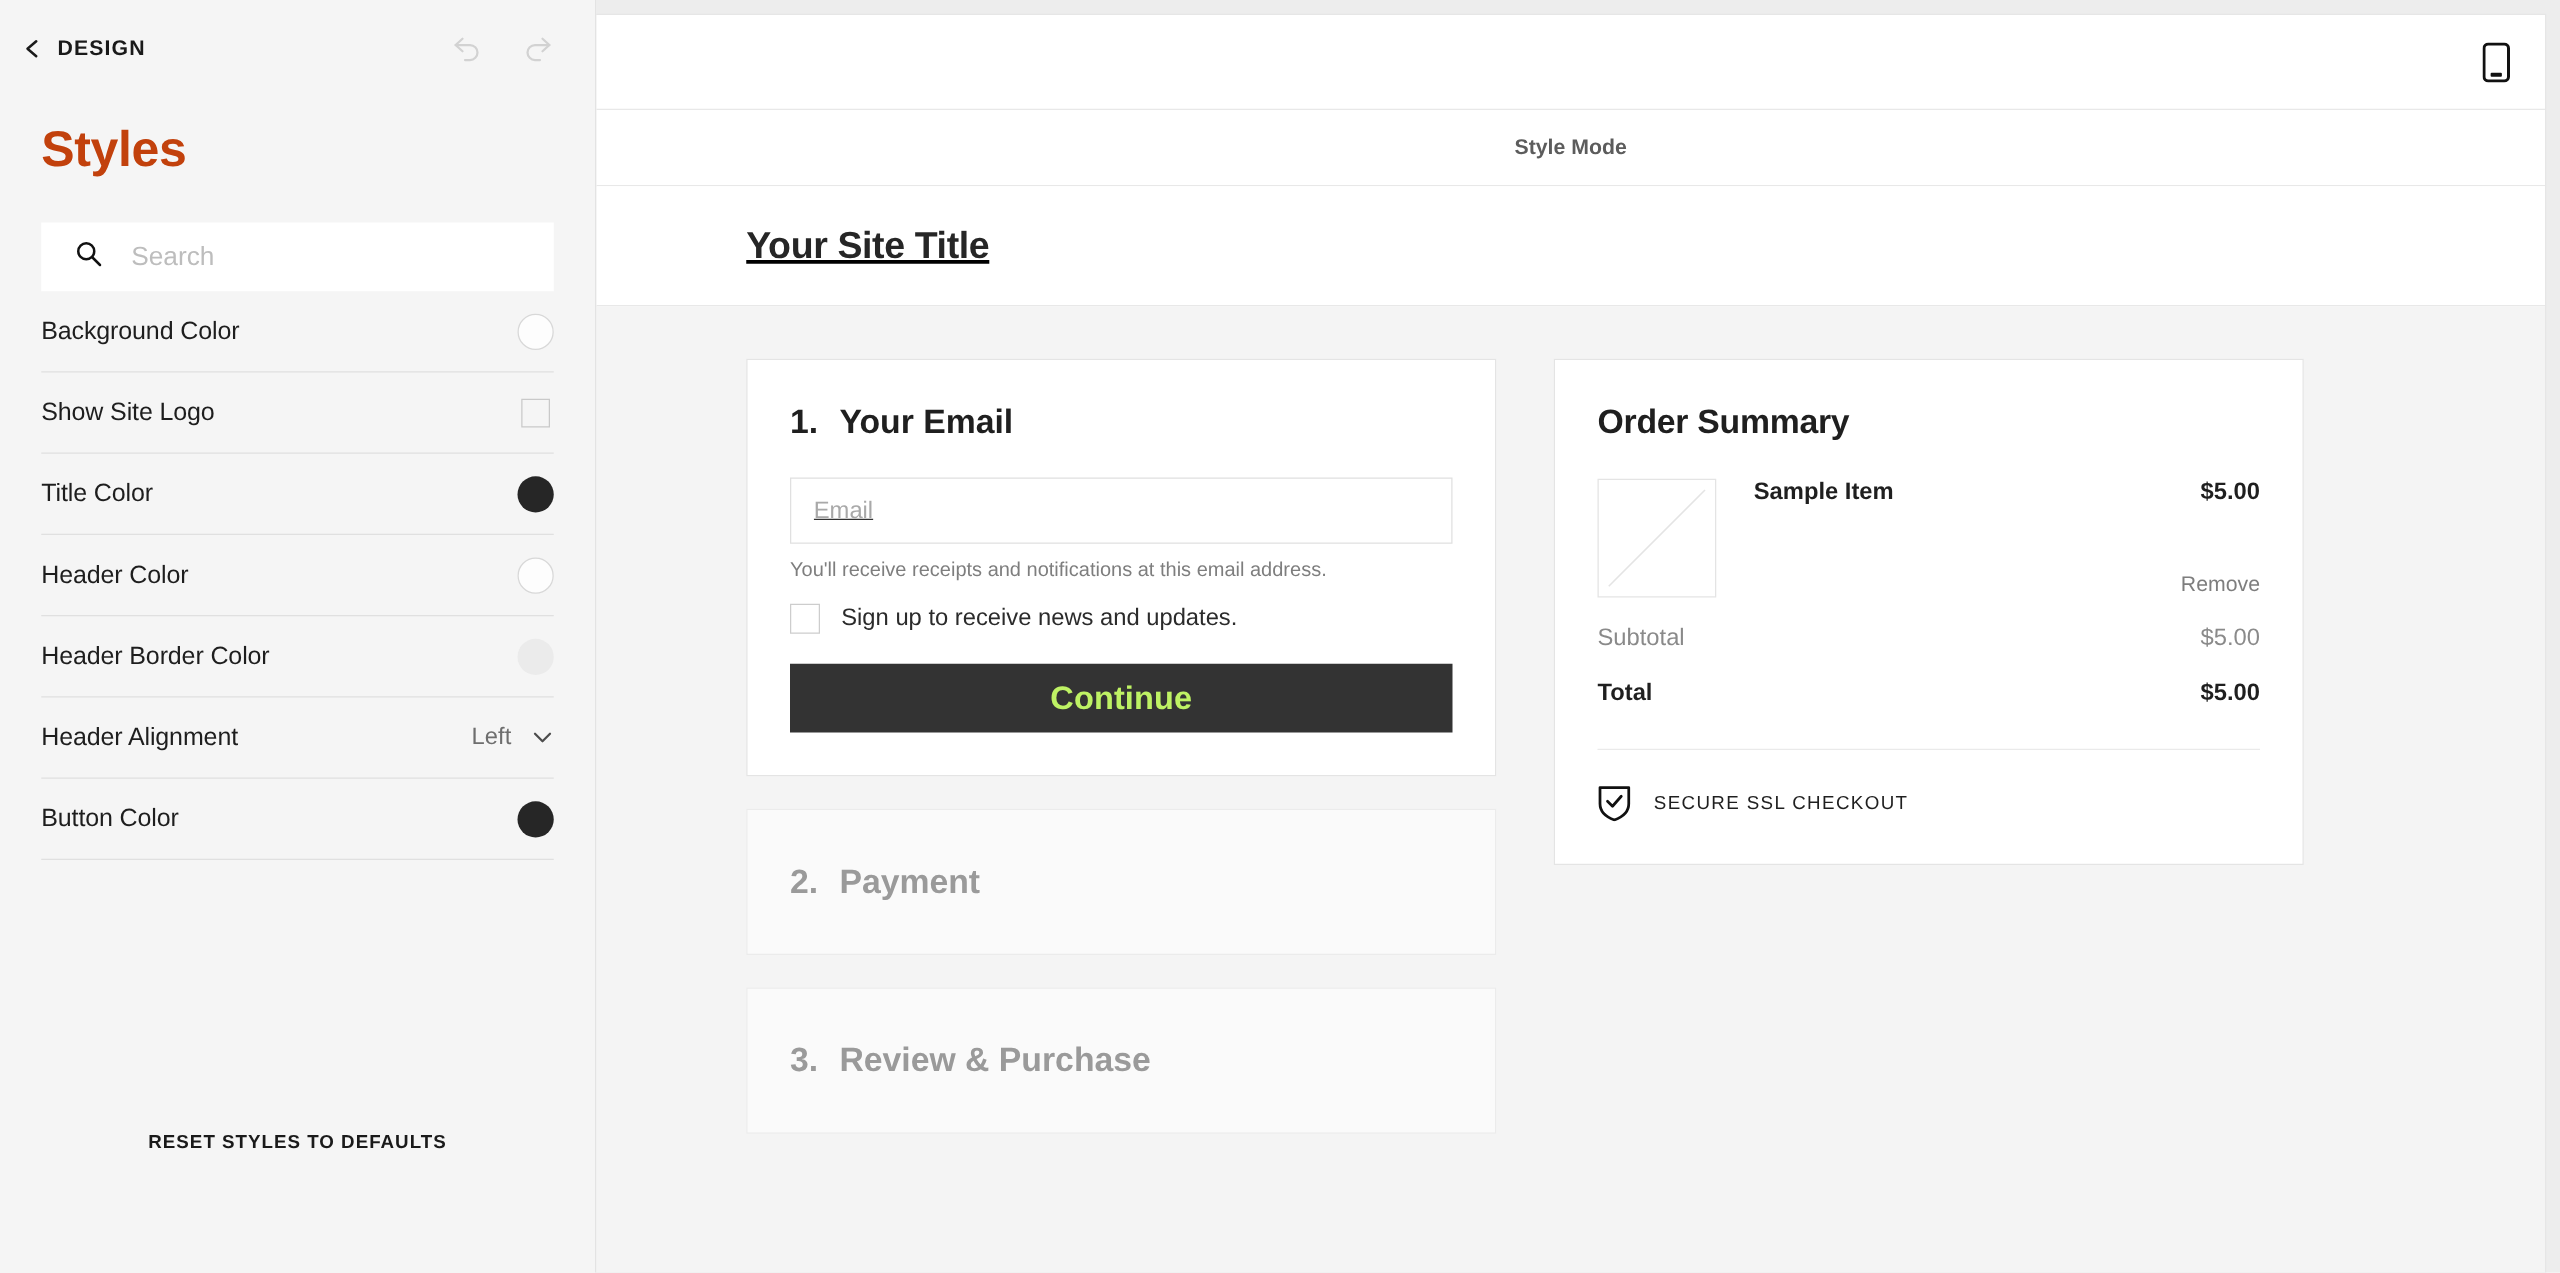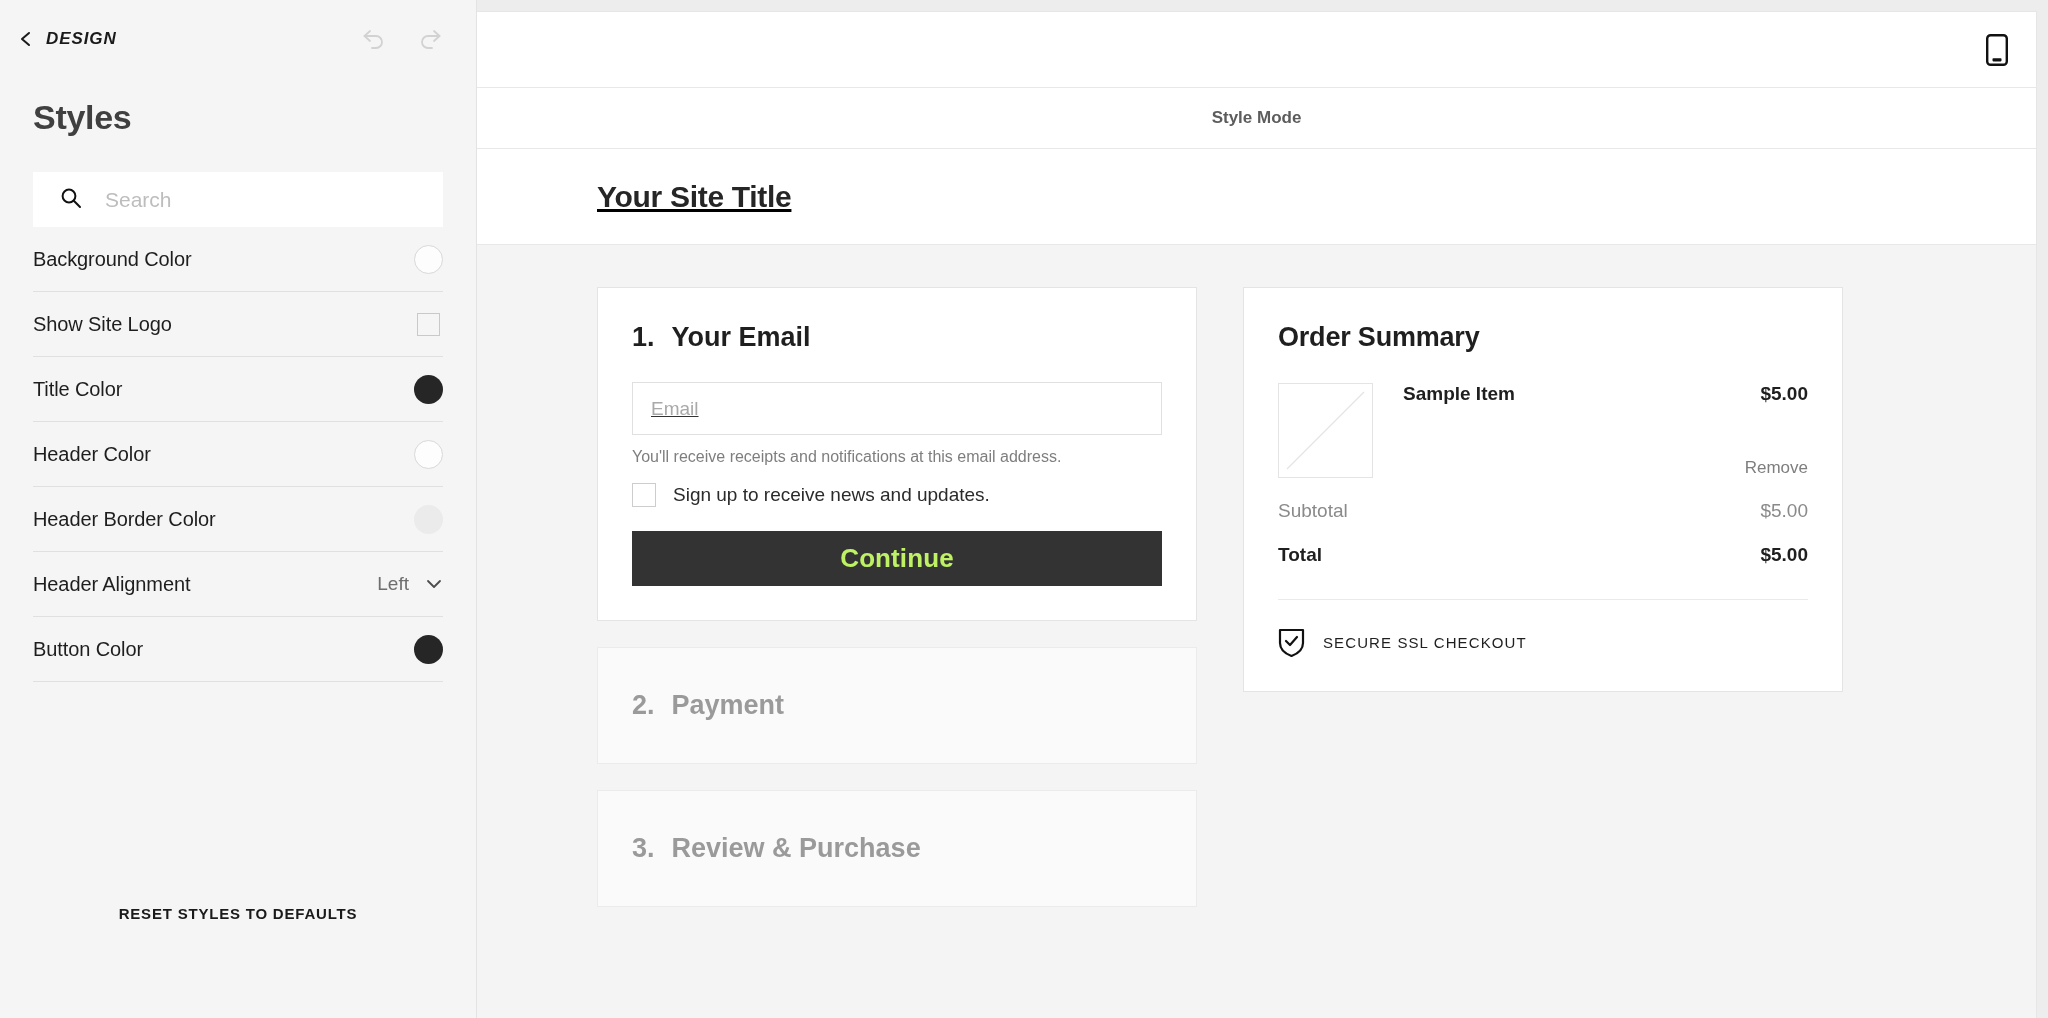--- a/index.html
+++ b/index.html
@@ -20,33 +20,32 @@
     border-right: 1px solid #e3e3e3;
   }
   .sidebar-top {
     height: 78px;
     display: flex; align-items: center;
     padding: 0 33px 0 18px;
   }
   .back-btn {
     display: flex; align-items: center; gap: 12px;
     cursor: pointer;
-    font-style: italic;
   }
   .chev-left { width: 16px; height: 16px; display:block; }
   .design-label {
     font-size: 17px; font-weight: bold; letter-spacing: 0.9px;
     color: #1a1a1a;
   }
   .topbar-spacer { flex: 1; }
   .hist-icons { display: flex; gap: 30px; align-items: center; }
   .hist-icons svg { display:block; cursor: pointer; }
 
   .styles-title {
-    font-size: 34px; font-weight: bold; color: #404040;
+    font-size: 40px; font-weight: bold; color: #c2410c;
     padding: 20px 0 0 33px;
     letter-spacing: -0.3px;
   }
 
   .search-wrap {
     margin: 35px 33px 0 33px;
     height: 55px;
     background: #ffffff;
     display: flex; align-items: center;
     padding: 0 0 0 26px;

